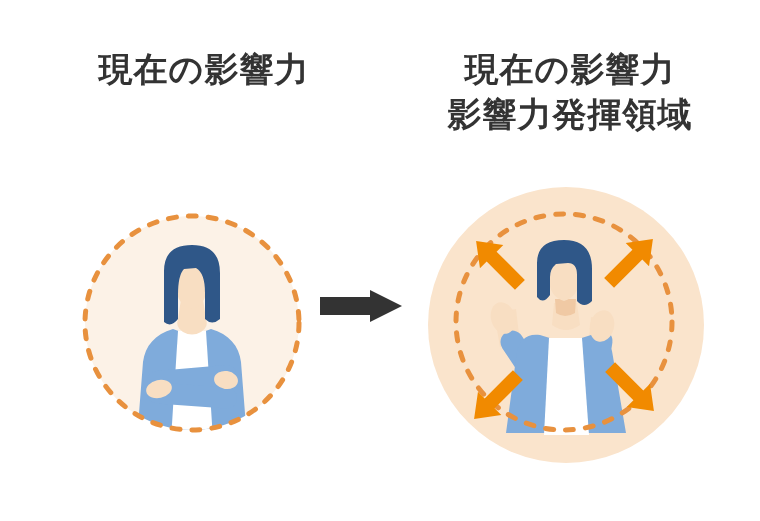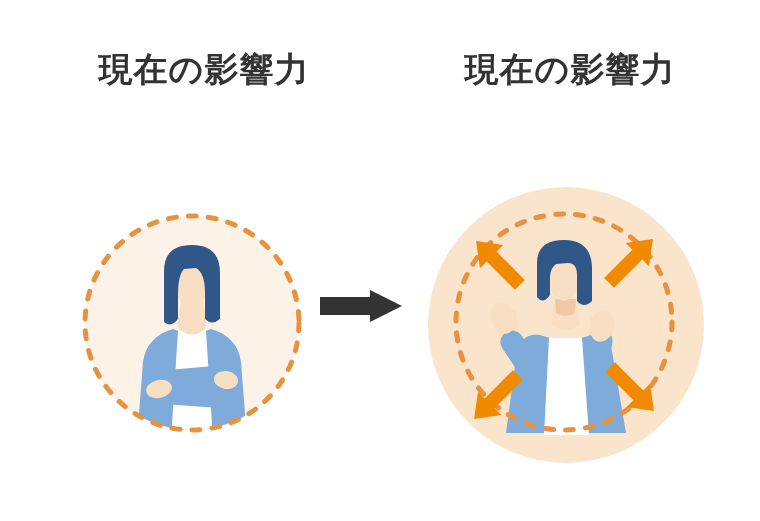--- a/index.html
+++ b/index.html
@@ -35,20 +35,21 @@
 <body>
 
 <div class="canvas">
 
   <div class="title title-left">
     <span class="tline">現在の影響力</span>
   </div>
 
   <div class="title title-right">
     <span class="tline">現在の影響力</span>
+    <span class="tline">影響力発揮領域</span>
   </div>
 
   <svg class="fig fig-left" width="232" height="232" viewBox="0 0 232 232" aria-hidden="true">
     <defs>
       <clipPath id="clipL">
           <circle cx="116" cy="116" r="107"></circle>
         </clipPath>
     </defs>
     <circle class="leftfill" cx="116" cy="116" r="107"></circle>
     <g clip-path="url(#clipL)">

